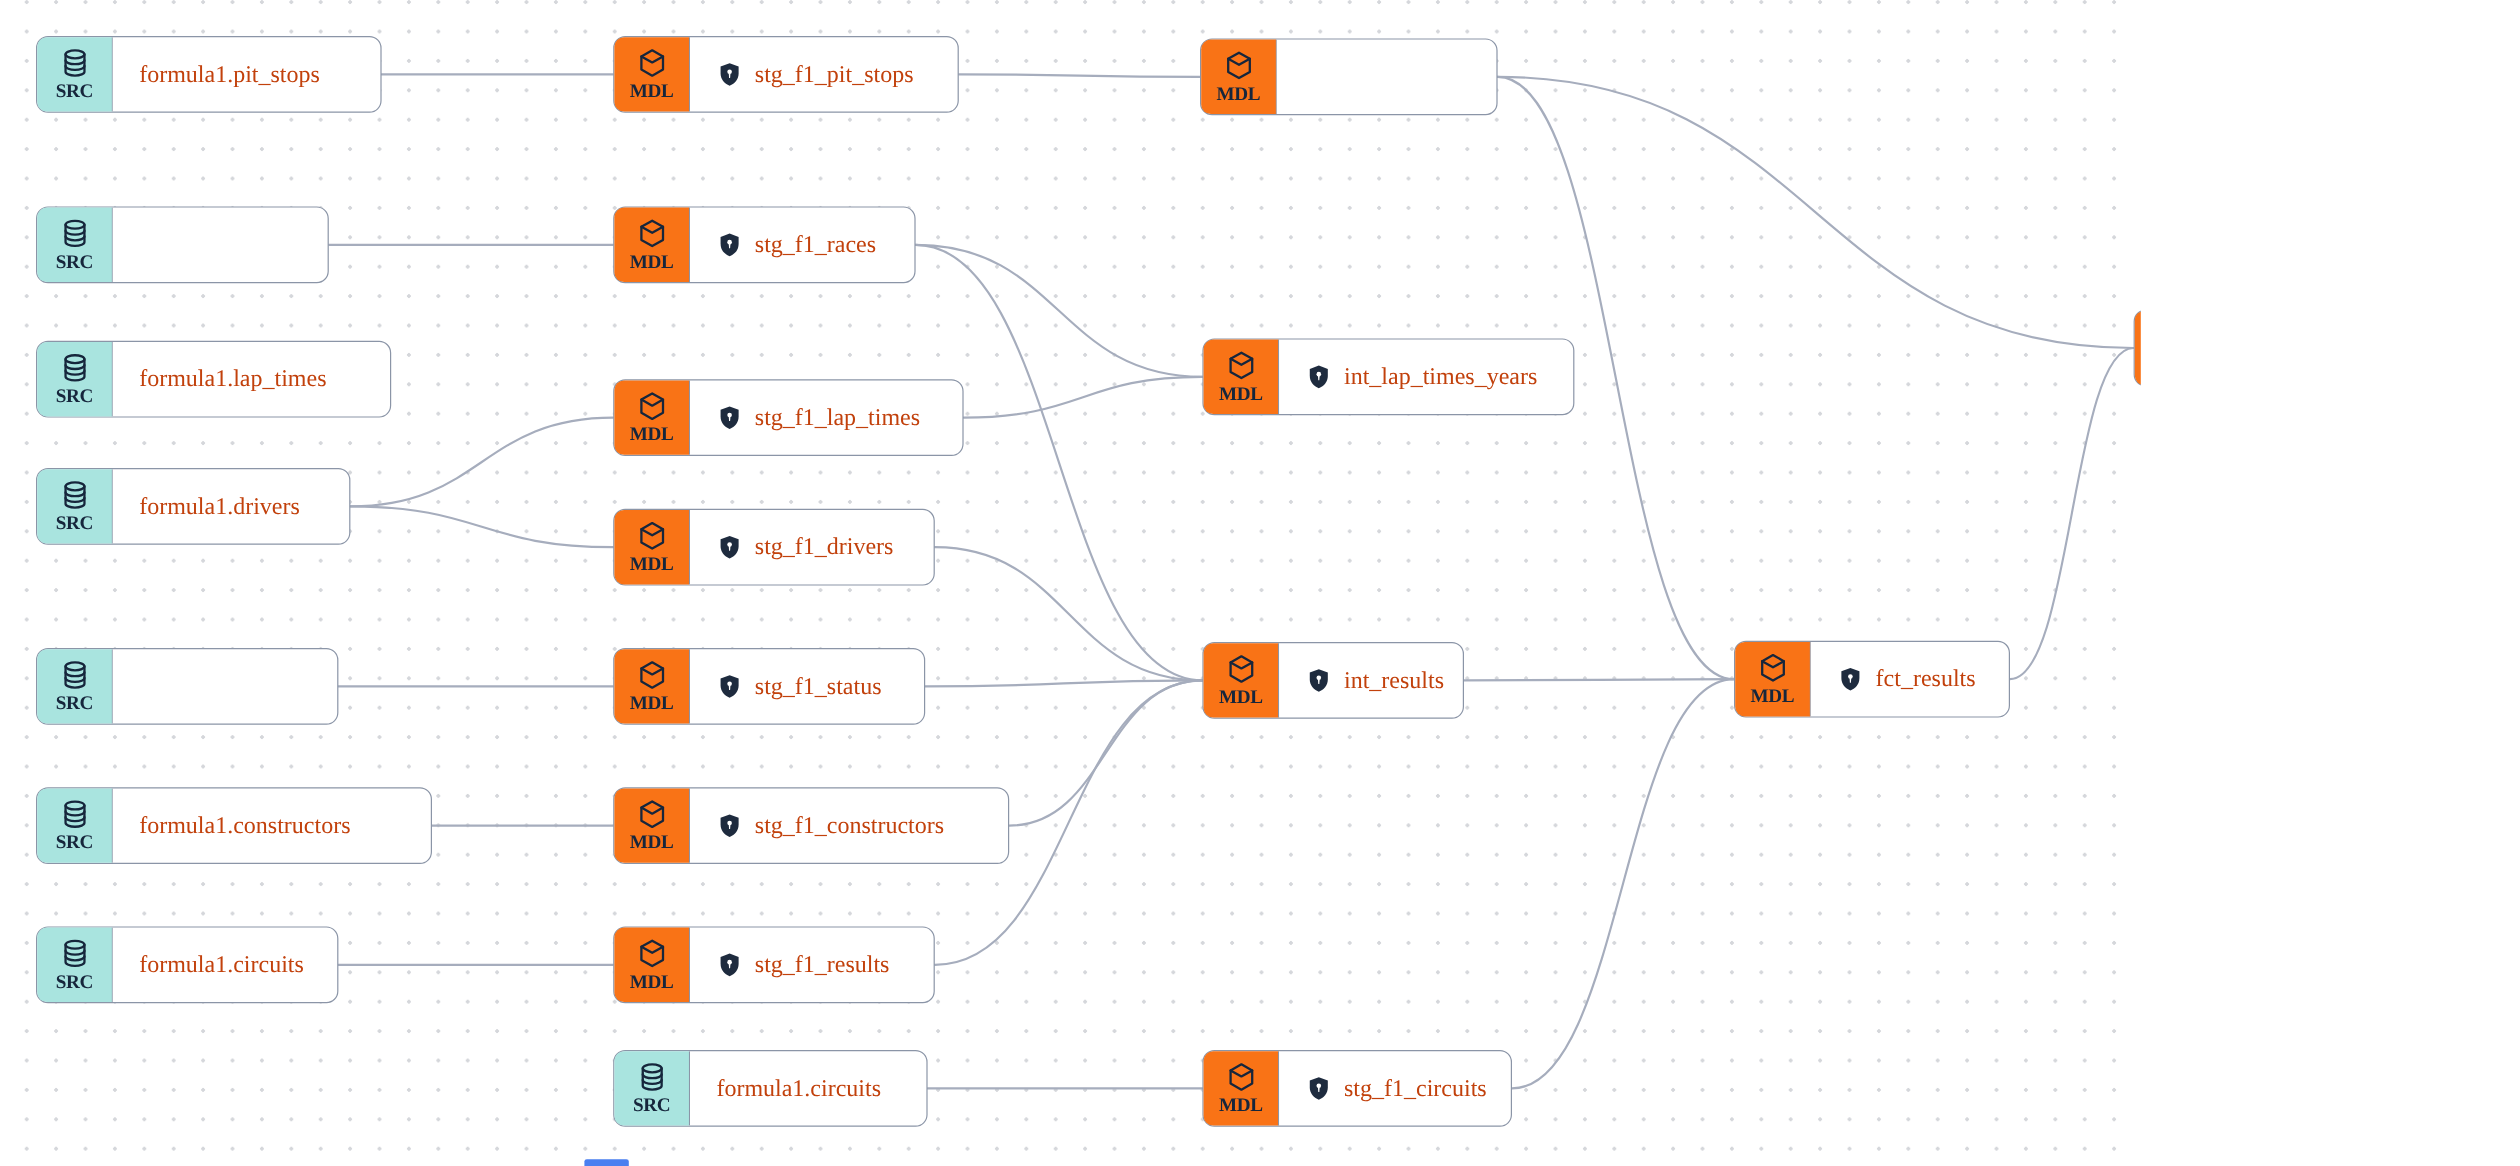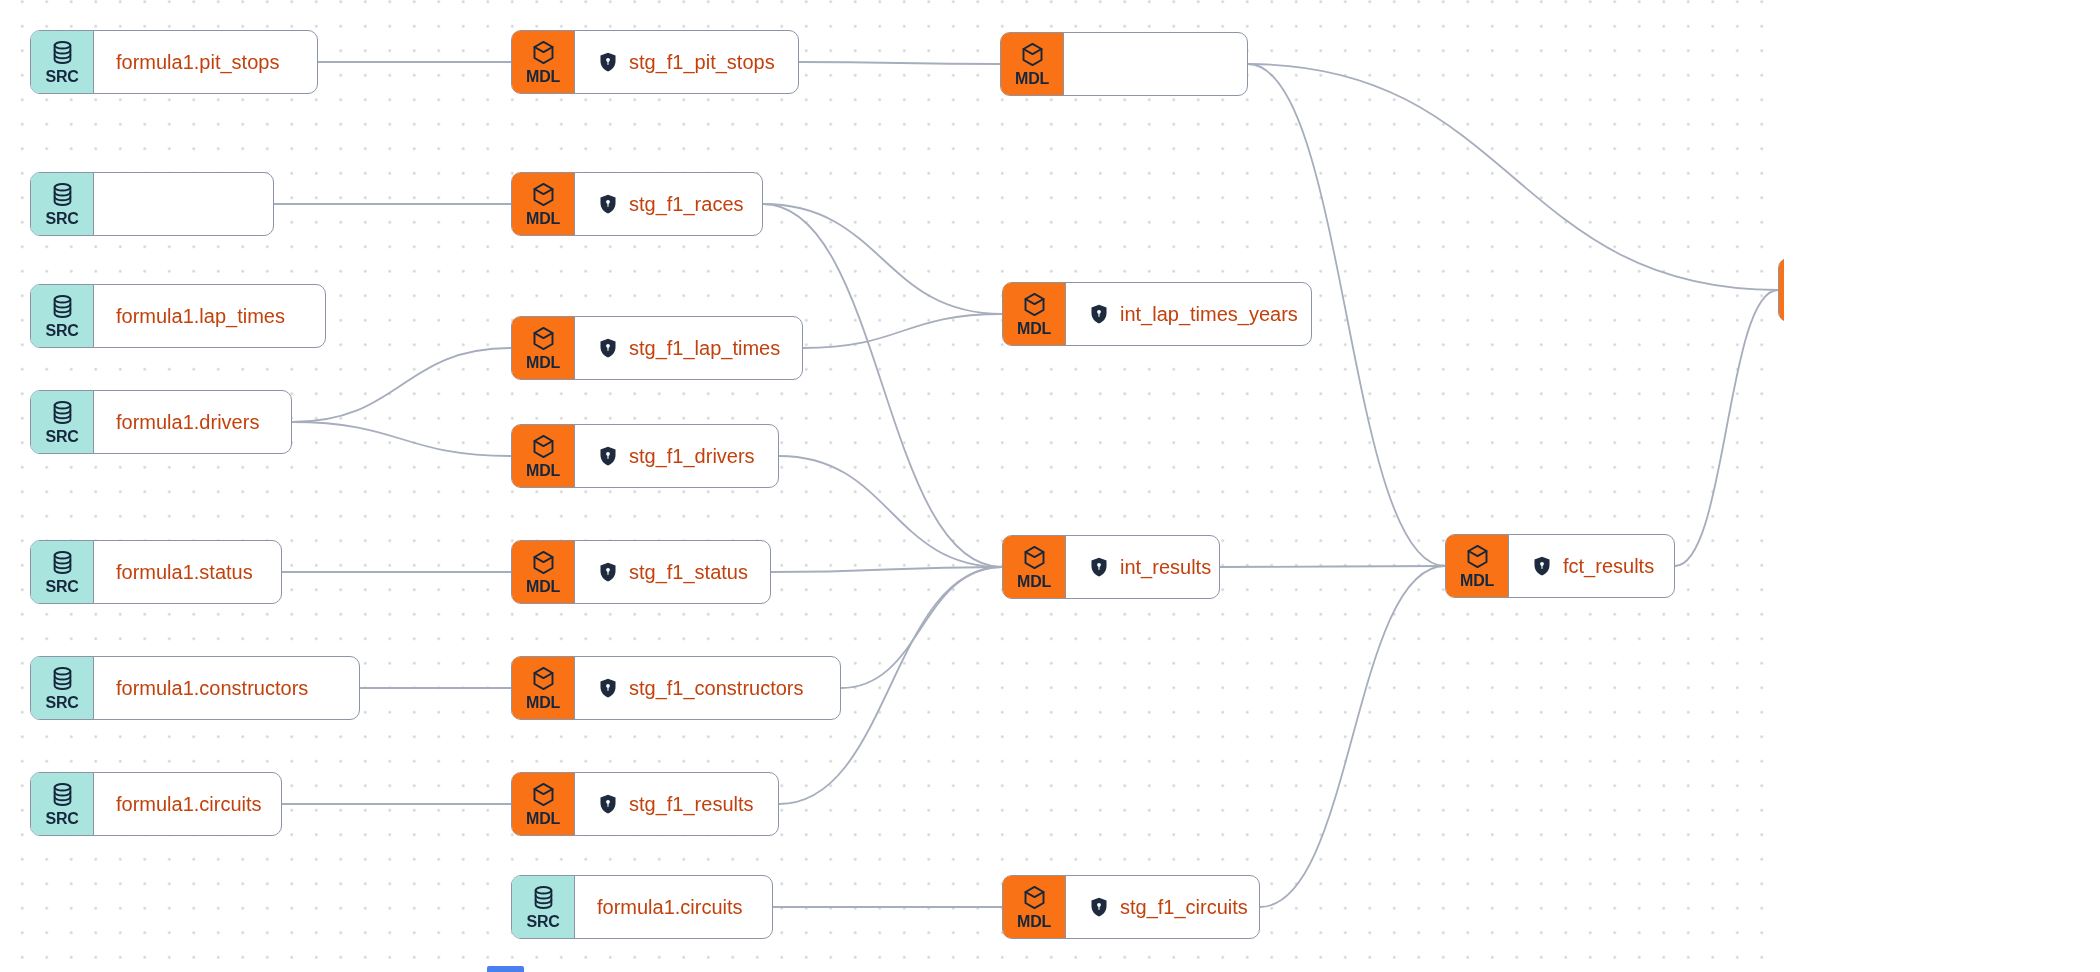--- a/index.html
+++ b/index.html
@@ -1,20 +1,20 @@
 <!DOCTYPE html>
 <html><head>
 <meta charset="utf-8">
 <style>
   html,body{margin:0;padding:0;background:#ffffff;}
   #canvas{
     position:relative;
     width:1784px;height:972px;
     overflow:hidden;
-    font-family:Liberation Sans, sans-serif;
+    font-family:Liberation Serif, serif;
     background-color:#ffffff;
     background-image:radial-gradient(circle,#d5d7db 1.3px,transparent 1.45px);
     background-size:24.5px 24.5px;
     background-position:10px 14px;
   }
   #edges-svg{position:absolute;left:0;top:0;width:2100px;height:972px;}
   #edges-svg path{fill:none;stroke-width:1.8px;stroke-linecap:round;}
   .node{
     position:absolute;display:flex;box-sizing:border-box;
     background:#ffffff;border:1.6px solid #8b95a7;border-radius:10px;
@@ -121,23 +121,20 @@
       <div class="node source" style="left: 30px; top: 540px; width: 252px; height: 64px;">
         <div class="badge">
           <svg width="27" height="27" viewBox="0 0 24 24">
             <ellipse cx="12" cy="5.6" rx="7" ry="2.9" stroke="#16263c" stroke-width="1.7" fill="none" stroke-linecap="round" stroke-linejoin="round"></ellipse>
             <path d="M5 5.6 V18.4 C5 20 8.1 21.3 12 21.3 C15.9 21.3 19 20 19 18.4 V5.6" stroke="#16263c" stroke-width="1.7" fill="none" stroke-linecap="round" stroke-linejoin="round"></path>
             <path d="M5 10 C5 11.6 8.1 12.9 12 12.9 C15.9 12.9 19 11.6 19 10" stroke="#16263c" stroke-width="1.7" fill="none" stroke-linecap="round" stroke-linejoin="round"></path>
             <path d="M5 14.2 C5 15.8 8.1 17.1 12 17.1 C15.9 17.1 19 15.8 19 14.2" stroke="#16263c" stroke-width="1.7" fill="none" stroke-linecap="round" stroke-linejoin="round"></path>
           </svg>
           <span class="badge-label">SRC</span>
         </div>
-        <div class="label">
-          <span class="label-text">formula1.status</span>
-        </div>
       </div>
       <div class="node source" style="left: 30px; top: 656px; width: 330px; height: 64px;">
         <div class="badge">
           <svg width="27" height="27" viewBox="0 0 24 24">
             <ellipse cx="12" cy="5.6" rx="7" ry="2.9" stroke="#16263c" stroke-width="1.7" fill="none" stroke-linecap="round" stroke-linejoin="round"></ellipse>
             <path d="M5 5.6 V18.4 C5 20 8.1 21.3 12 21.3 C15.9 21.3 19 20 19 18.4 V5.6" stroke="#16263c" stroke-width="1.7" fill="none" stroke-linecap="round" stroke-linejoin="round"></path>
             <path d="M5 10 C5 11.6 8.1 12.9 12 12.9 C15.9 12.9 19 11.6 19 10" stroke="#16263c" stroke-width="1.7" fill="none" stroke-linecap="round" stroke-linejoin="round"></path>
             <path d="M5 14.2 C5 15.8 8.1 17.1 12 17.1 C15.9 17.1 19 15.8 19 14.2" stroke="#16263c" stroke-width="1.7" fill="none" stroke-linecap="round" stroke-linejoin="round"></path>
           </svg>
           <span class="badge-label">SRC</span>

